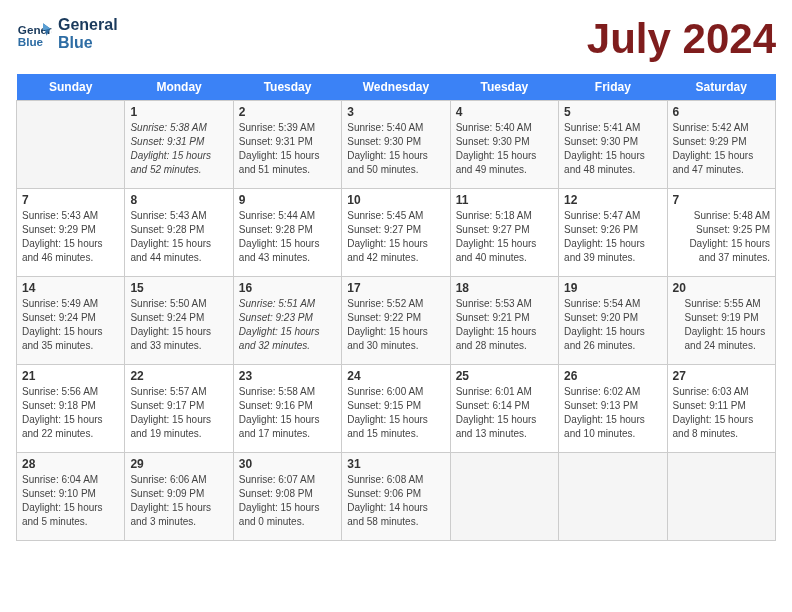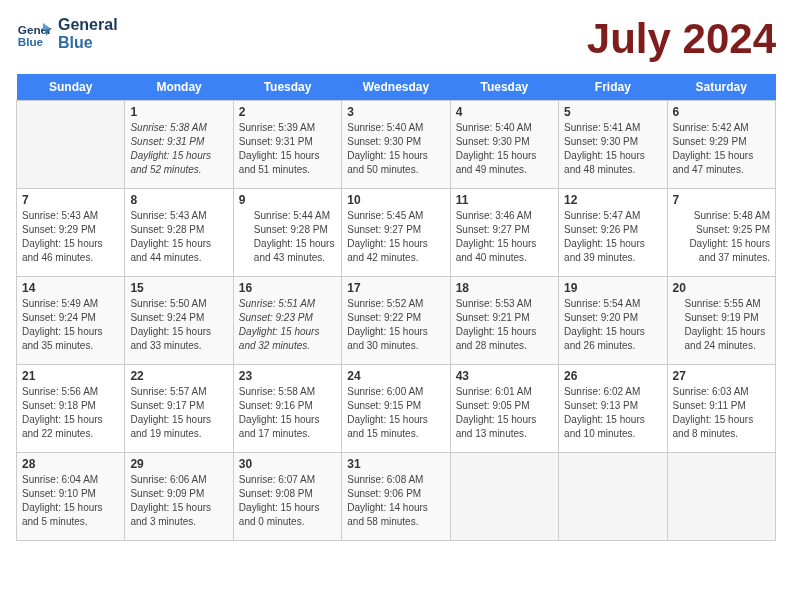--- a/index.html
+++ b/index.html
@@ -171,35 +171,35 @@
         </td>
         <td>
           <span class="day-number">8</span>
           <div class="day-info" style="white-space: pre-line;">Sunrise: 5:43 AM
 Sunset: 9:28 PM
 Daylight: 15 hours
 and 44 minutes.</div>
         </td>
         <td>
           <span class="day-number">9</span>
-          <div class="day-info" style="white-space: pre-line; margin-left: 15px;">Sunrise: 5:44 AM
+          <div class="day-info" style="white-space: pre-line;">Sunrise: 5:44 AM
 Sunset: 9:28 PM
 Daylight: 15 hours
 and 43 minutes.</div>
         </td>
         <td>
           <span class="day-number">10</span>
           <div class="day-info" style="white-space: pre-line;">Sunrise: 5:45 AM
 Sunset: 9:27 PM
 Daylight: 15 hours
 and 42 minutes.</div>
         </td>
         <td>
           <span class="day-number">11</span>
-          <div class="day-info" style="white-space: pre-line;">Sunrise: 3:46 AM
+          <div class="day-info" style="white-space: pre-line;">Sunrise: 5:18 AM
 Sunset: 9:27 PM
 Daylight: 15 hours
 and 40 minutes.</div>
         </td>
         <td>
           <span class="day-number">12</span>
           <div class="day-info" style="white-space: pre-line;">Sunrise: 5:47 AM
 Sunset: 9:26 PM
 Daylight: 15 hours
 and 39 minutes.</div>
@@ -286,23 +286,23 @@
 and 17 minutes.</div>
         </td>
         <td>
           <span class="day-number">24</span>
           <div class="day-info" style="white-space: pre-line;">Sunrise: 6:00 AM
 Sunset: 9:15 PM
 Daylight: 15 hours
 and 15 minutes.</div>
         </td>
         <td>
-          <span class="day-number">43</span>
+          <span class="day-number">25</span>
           <div class="day-info" style="white-space: pre-line;">Sunrise: 6:01 AM
-Sunset: 9:05 PM
+Sunset: 6:14 PM
 Daylight: 15 hours
 and 13 minutes.</div>
         </td>
         <td>
           <span class="day-number">26</span>
           <div class="day-info" style="white-space: pre-line;">Sunrise: 6:02 AM
 Sunset: 9:13 PM
 Daylight: 15 hours
 and 10 minutes.</div>
         </td>

